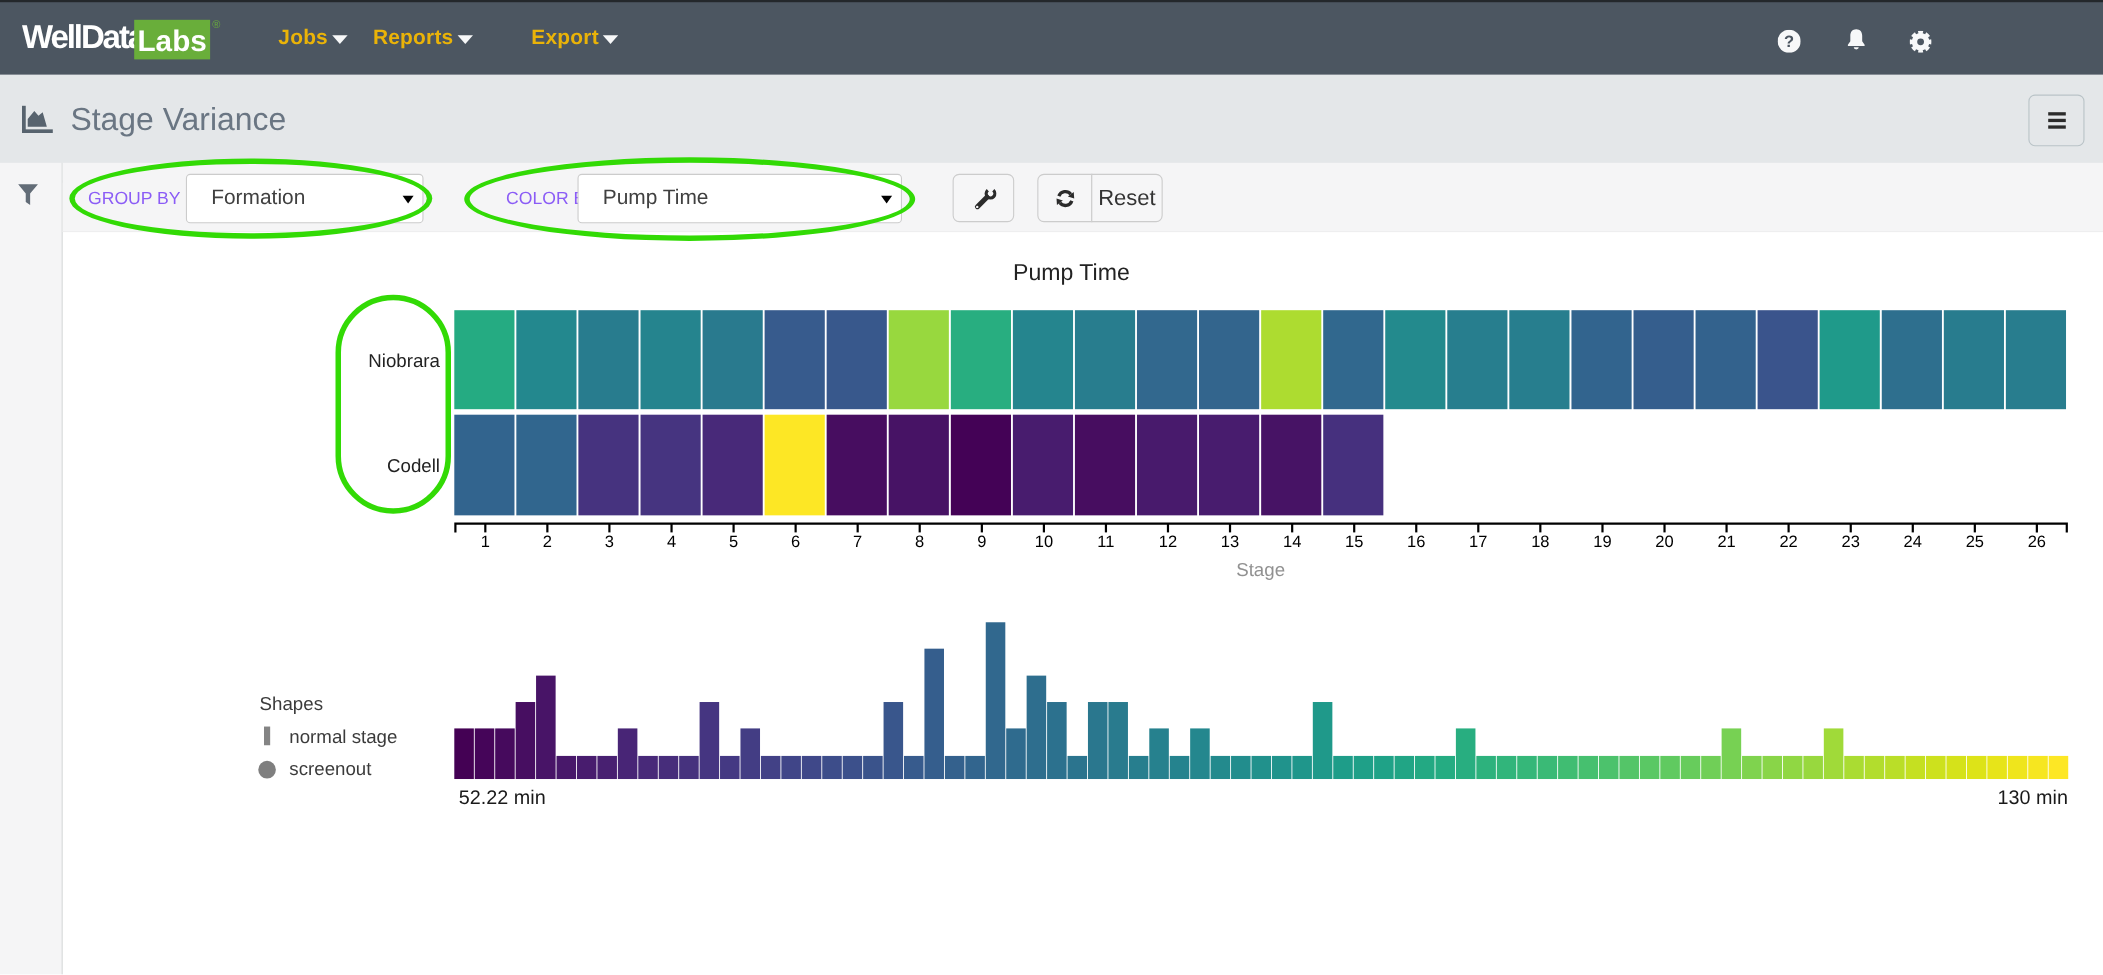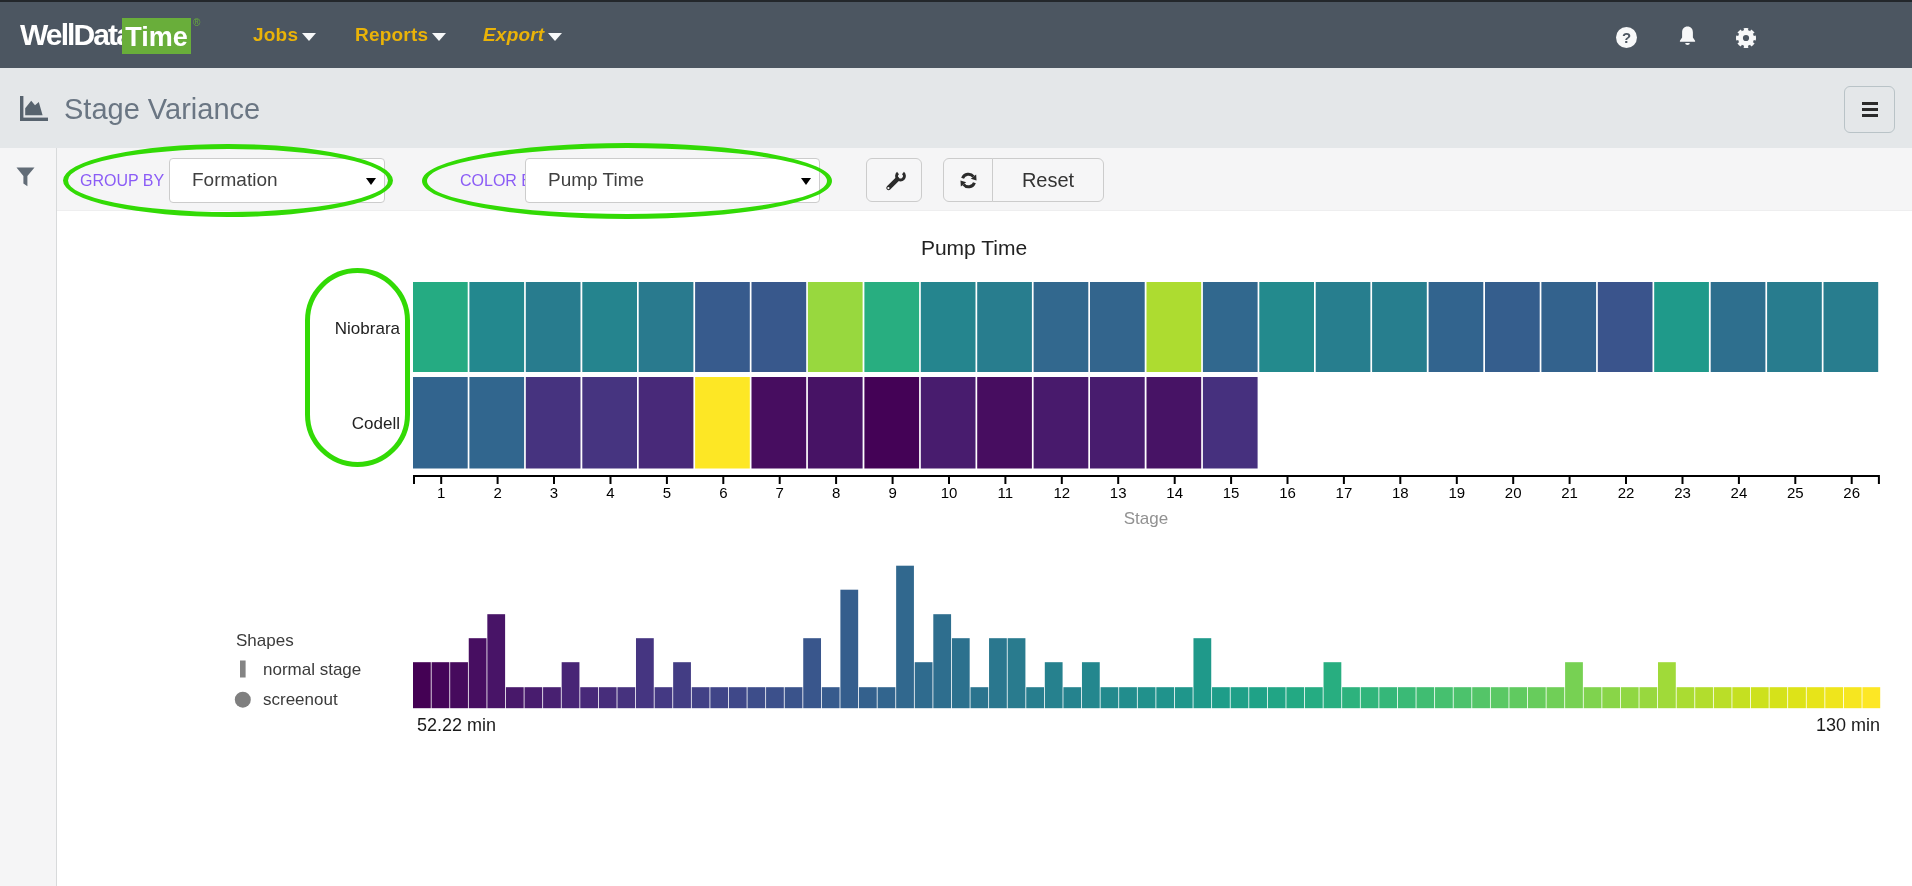--- a/index.html
+++ b/index.html
@@ -24,26 +24,26 @@
 .scaret { position:absolute; width:0; height:0; border-left:5.5px solid transparent; border-right:5.5px solid transparent; border-top:7px solid #000; right:8px; top:19px; }
 .btn { position:absolute; top:10px; height:44px; background:#f6f6f7; border:1px solid #ccc; border-radius:6px; }
 .greenoval { position:absolute; border:5px solid #32da05; border-radius:50%; }
 svg text { font-family:"Liberation Sans", sans-serif; }
 </style>
 </head>
 <body>
 <div class="navbar">
   <div class="logo">
     <span class="logo-text">WellData</span>
-    <span class="logo-box">Time</span>
+    <span class="logo-box">Labs</span>
     <span class="logo-r">®</span>
   </div>
   <div class="navmenu" style="left:253px;">Jobs<span class="caret"></span></div>
-  <div class="navmenu" style="left:355px;">Reports<span class="caret"></span></div>
-  <div class="navmenu" style="left:483px;font-style:italic;">Export<span class="caret"></span></div>
+  <div class="navmenu" style="left:339px;">Reports<span class="caret"></span></div>
+  <div class="navmenu" style="left:483px;">Export<span class="caret"></span></div>
   <div class="navright" style="left:1616px; top:25px; line-height:0;">
     <svg width="21" height="21" viewBox="0 0 21 21">
         <circle cx="10.5" cy="10.5" r="10.5" fill="#f7f8f9"></circle>
         <text x="10.5" y="16" font-size="15" font-weight="bold" fill="#4c5661" text-anchor="middle">?</text>
       </svg>
   </div>
   <div class="navright" style="left:1677px; top:24px; line-height:0;">
     <svg width="21" height="21" viewBox="0 0 21 21">
         <path fill="#f7f8f9" d="M10.5 0.6 C7 0.6 5.1 3.1 5.1 6.6 L5.1 11.6 L2.9 14.7 L2.9 15.8 L18.1 15.8 L18.1 14.7 L15.9 11.6 L15.9 6.6 C15.9 3.1 14 0.6 10.5 0.6 Z"></path>
         <path fill="#f7f8f9" d="M8.2 17 a2.3 1.9 0 0 0 4.6 0 Z"></path>
@@ -92,21 +92,21 @@
       </svg>
   </div>
   <div class="btn" style="left:886px; width:50px; border-top-right-radius:0; border-bottom-right-radius:0;">
     <svg style="position:absolute;left:14px;top:11px;" width="21" height="21" viewBox="0 0 21 21">
         <path d="M4.58,8.35 A6.3,6.3 0 0 1 15.46,6.62" stroke="#2b2b2b" stroke-width="3.0" fill="none"></path>
         <path d="M18.54,10.56 L18.14,4.53 L12.79,8.71 Z" fill="#2b2b2b"></path>
         <path d="M16.42,12.65 A6.3,6.3 0 0 1 5.54,14.38" stroke="#2b2b2b" stroke-width="3.0" fill="none"></path>
         <path d="M2.46,10.44 L2.86,16.47 L8.21,12.29 Z" fill="#2b2b2b"></path>
       </svg>
   </div>
-  <div class="btn" style="left:935px; width:112px; border-top-left-radius:0; border-bottom-left-radius:0; font-size:20px; color:#333; text-align:center; line-height:42px;">Reset</div>
+  <div class="btn" style="left:935px; width:65px; border-top-left-radius:0; border-bottom-left-radius:0; font-size:20px; color:#333; text-align:center; line-height:42px;">Reset</div>
 </div>
 <svg style="position:absolute; left:0; top:211px;" width="1912" height="675" viewBox="0 0 1912 675">
 <text x="974" y="43.5" font-size="21" fill="#222" text-anchor="middle">Pump Time</text>
 <rect x="413.0" y="71" width="54.7" height="90" fill="#25ab82"></rect>
 <rect x="469.4" y="71" width="54.7" height="90" fill="#23888e"></rect>
 <rect x="525.8" y="71" width="54.7" height="90" fill="#287c8e"></rect>
 <rect x="582.3" y="71" width="54.7" height="90" fill="#25848e"></rect>
 <rect x="638.7" y="71" width="54.7" height="90" fill="#297a8e"></rect>
 <rect x="695.1" y="71" width="54.7" height="90" fill="#375b8d"></rect>
 <rect x="751.5" y="71" width="54.7" height="90" fill="#38588c"></rect>

